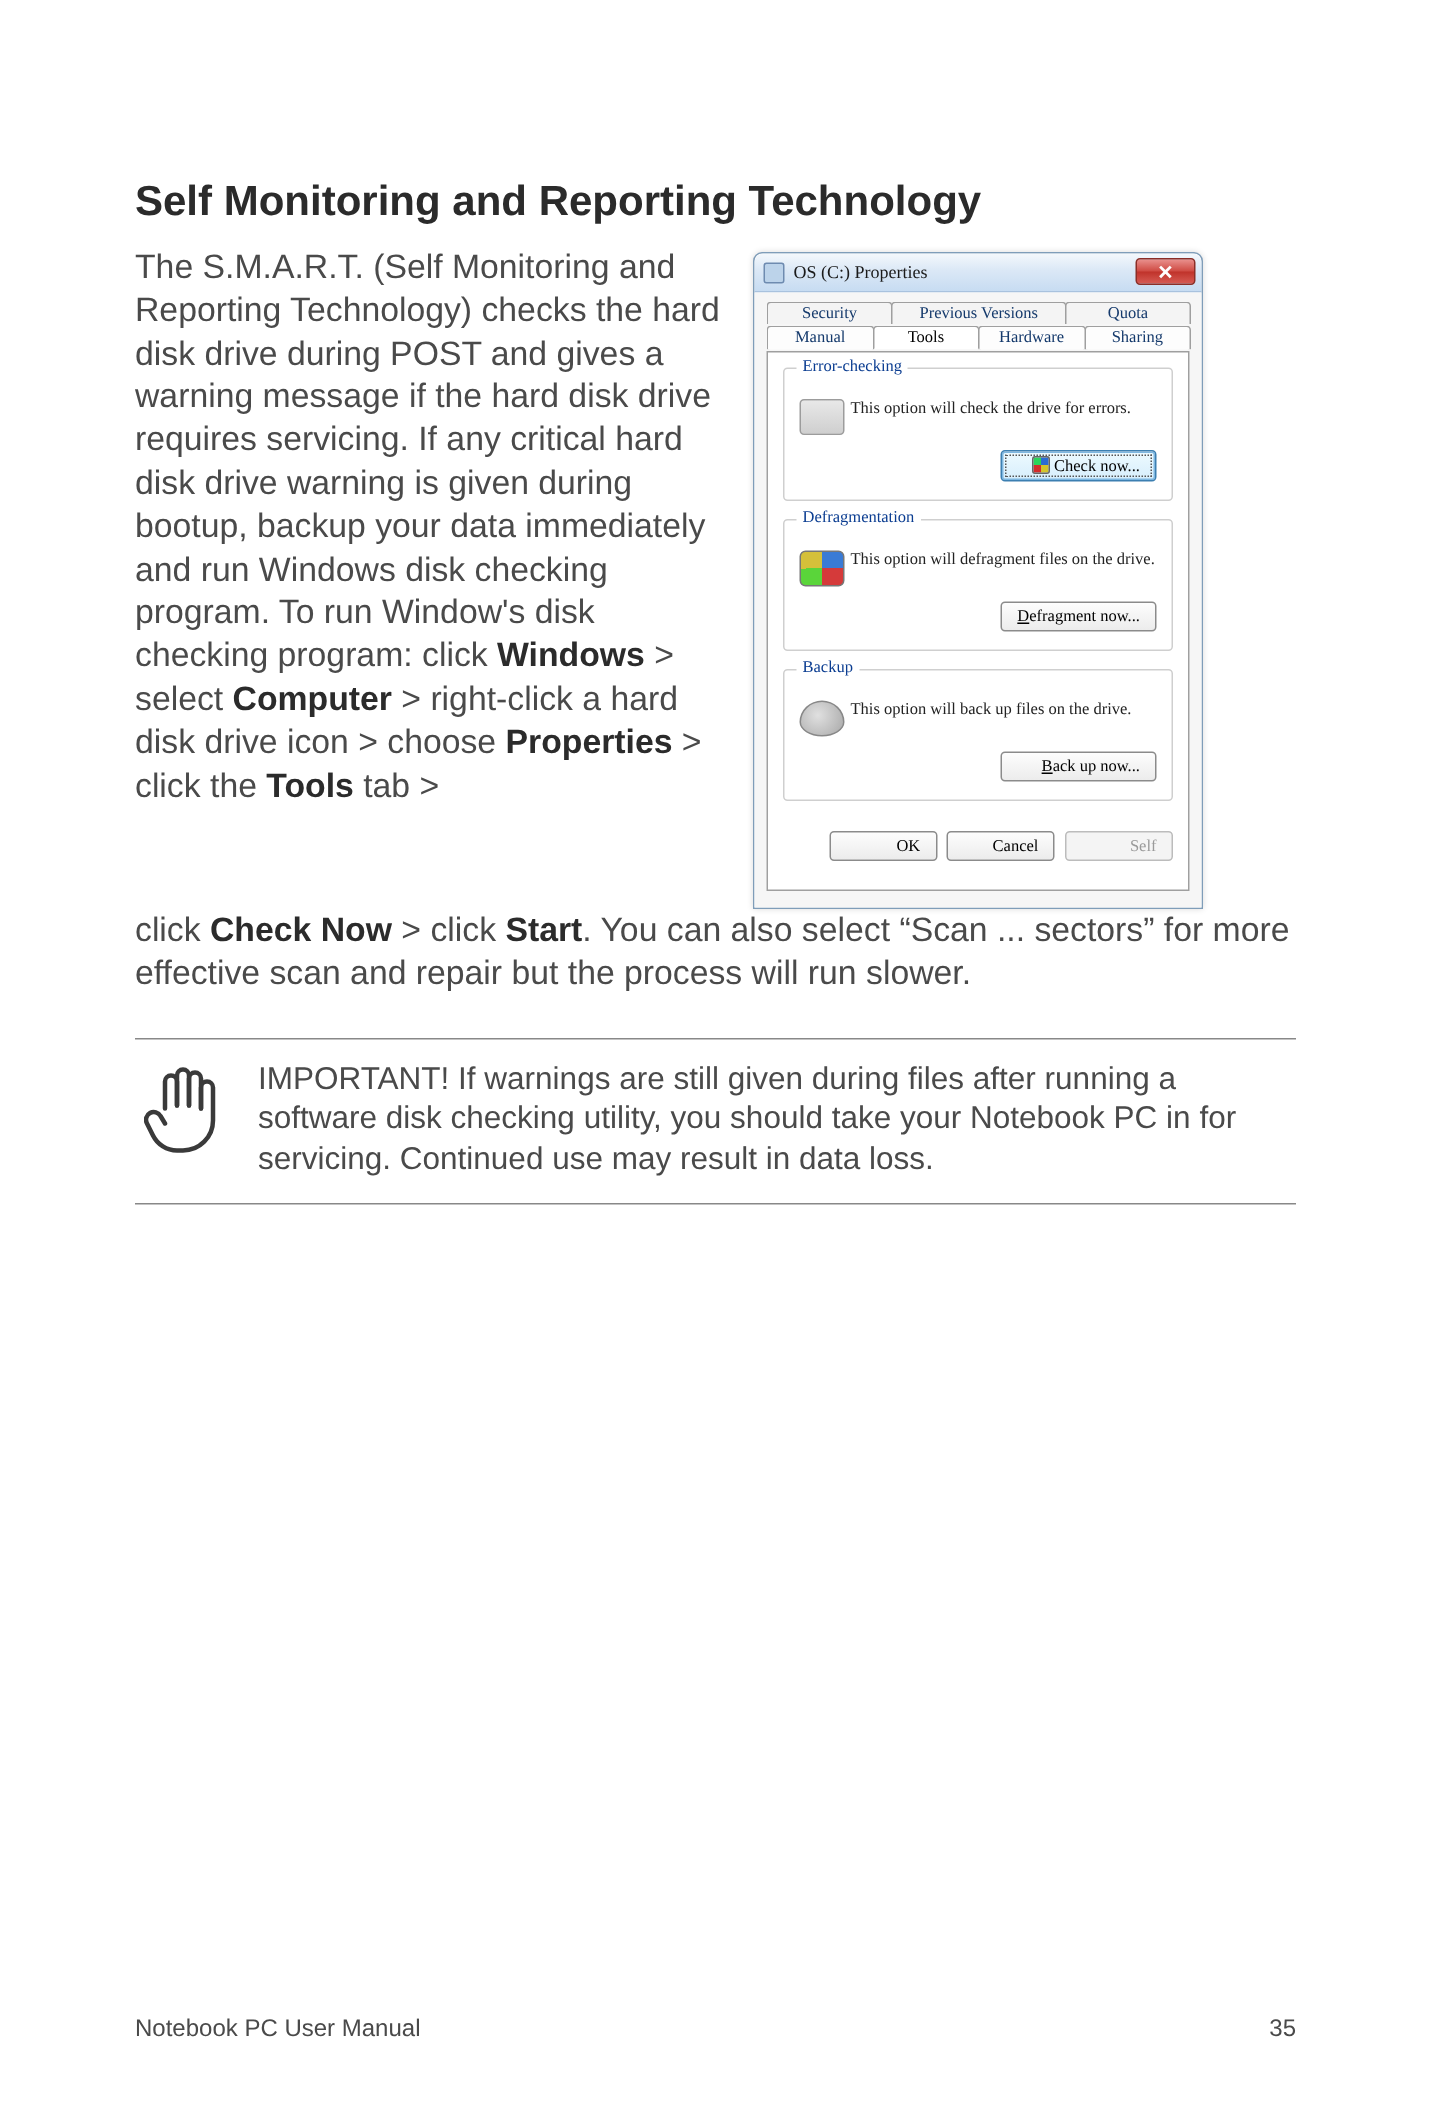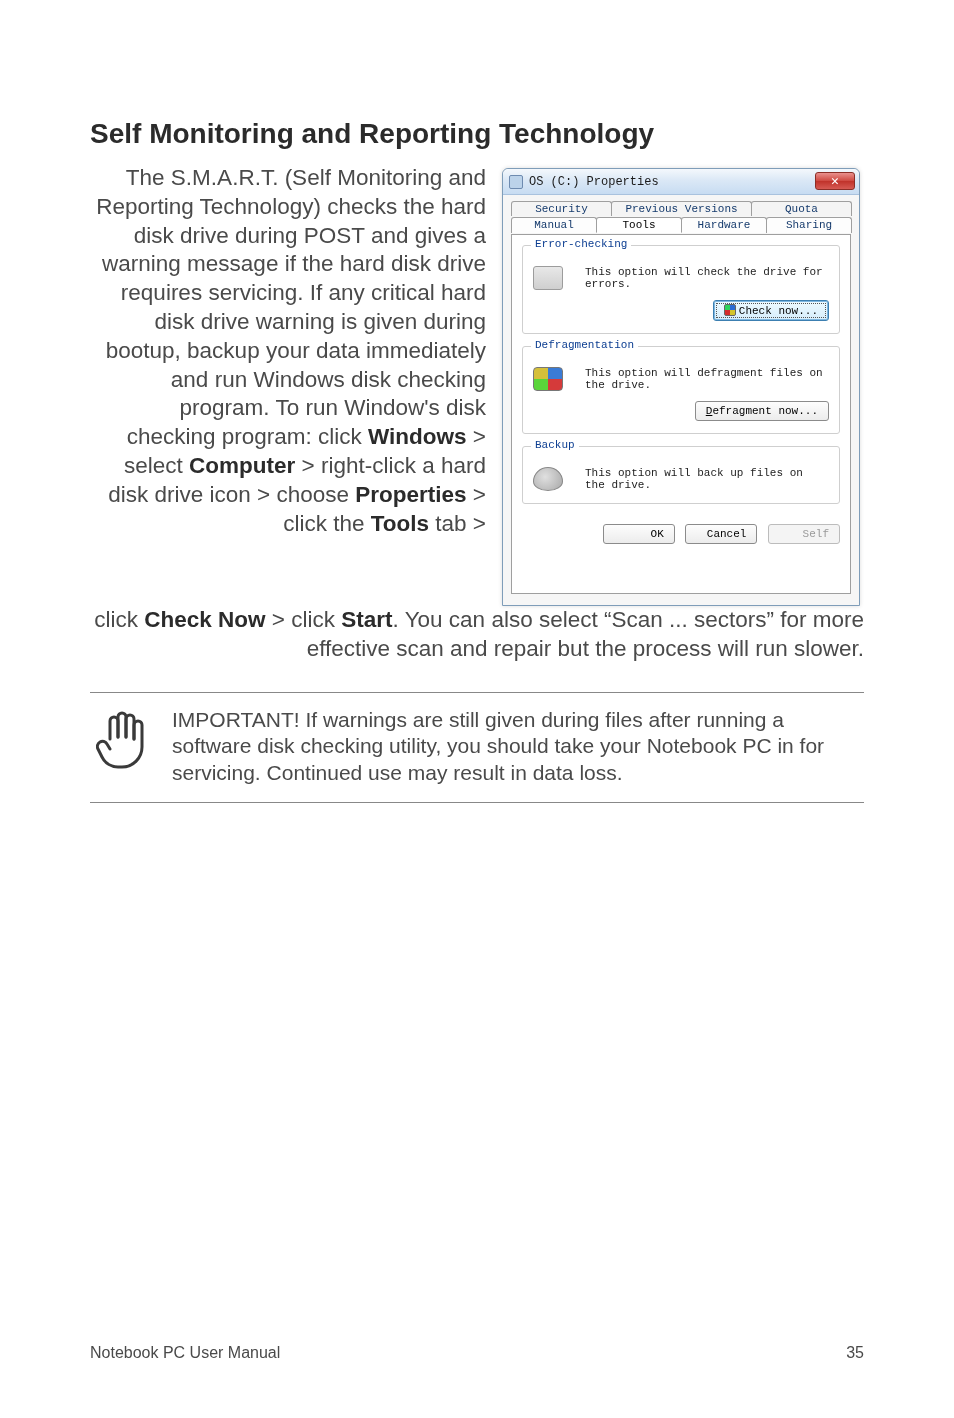--- a/index.html
+++ b/index.html
@@ -22,35 +22,35 @@
     display: flex;
     gap: 16px;
     align-items: flex-start;
   }
   .body-text {
     font-size: 22.5px;
     line-height: 1.28;
     color: #4a4a4a;
     flex: 1;
   }
-  .body-text p { margin: 0; text-align: right; }
+  .body-text p { margin: 0; }
   .bold { font-weight: 700; color: #2b2b2b; }
   .dialog-wrap {
     width: 362px;
     flex: 0 0 362px;
     position: relative;
     margin-top: 4px;
   }
   
   .win-dialog {
-    width: 358px;
+    width: 300px;
     border: 1px solid #7f9db9;
     border-radius: 6px 6px 0 0;
     background: #fff;
-    font-family: Liberation Mono, monospace;
+    font-family: Liberation Serif, serif;
     font-size: 11px;
     color: #000;
     box-shadow: 0 0 4px rgba(0,0,0,0.15);
   }
   .titlebar {
     height: 26px;
     background: linear-gradient(#f4f8fc, #dbe8f6 45%, #c7dcf2);
     border-bottom: 1px solid #a9c2de;
     border-radius: 6px 6px 0 0;
     display: flex;
@@ -138,21 +138,21 @@
     position: absolute;
     top: -8px; left: 8px;
     background: #fff;
     padding: 0 4px;
     font-size: 11px;
     color: #0b3d91;
   }
   .gb-row {
     display: flex;
     align-items: flex-start;
-    gap: 22px;
+    gap: 4px;
   }
   .gb-icon {
     width: 30px; height: 24px;
     flex: 0 0 30px;
     border-radius: 3px;
   }
   .gb-icon.hdd { background: linear-gradient(#e8e8e8,#cfcfcf); border:1px solid #9c9c9c; }
   .gb-icon.defrag { background: conic-gradient(#3a7bd5 0 25%, #d53a3a 0 50%, #5ad53a 0 75%, #d5c03a 0 100%); border:1px solid #777; border-radius:4px;}
   .gb-icon.backup { background: radial-gradient(circle at 40% 40%, #e0e0e0, #a8a8a8); border:1px solid #888; border-radius:50% 50% 50% 50% / 60% 60% 40% 40%; }
   .gb-text { font-size: 11px; color: #222; }
@@ -274,20 +274,23 @@
               <span class="win-btn"><u class="acc">D</u><span>efragment now...</span></span>
             </div>
           </div>
 
           <div class="groupbox">
             <span class="legend">Backup</span>
             <div class="gb-row">
               <span class="gb-icon backup"></span>
               <span class="gb-text">This option will back up files on the drive.</span>
             </div>
+            <div class="gb-btn-row">
+              <span class="win-btn"><u class="acc">B</u><span>ack up now...</span></span>
+            </div>
           </div>
 
           <div class="dlg-footer">
             <span class="win-btn">OK</span>
             <span class="win-btn">Cancel</span>
             <span class="win-btn disabled">Self</span>
           </div>
         </div>
       </div>
     </div>

